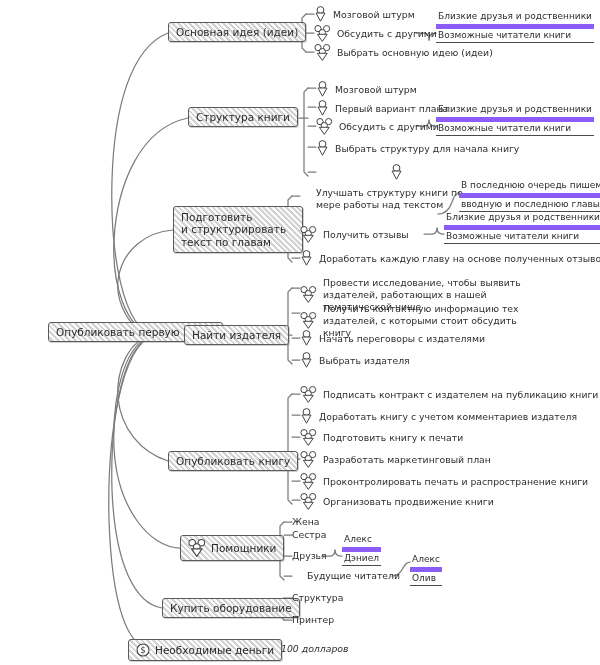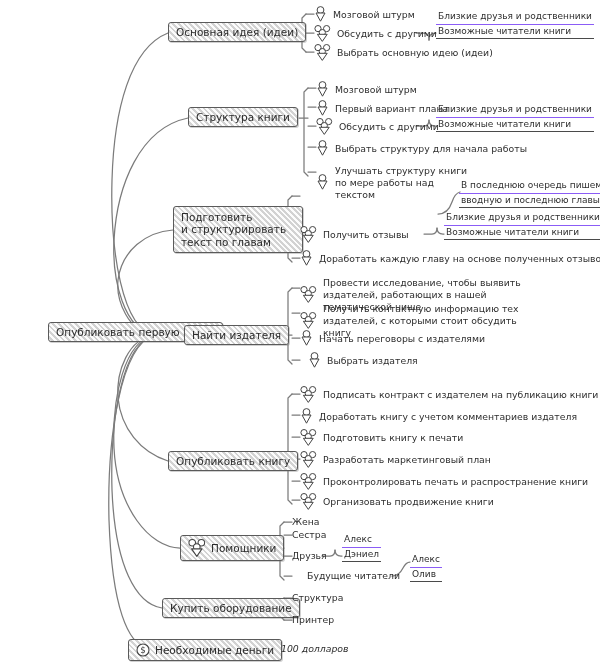--- a/index.html
+++ b/index.html
@@ -45,21 +45,21 @@
 
   
   .plain{
     position:absolute;font-size:9.3px;line-height:1.25;color:#2e2e2e;white-space:nowrap;
   }
 
   
   .anno{
     position:absolute;font-size:9px;line-height:1.3;color:#2e2e2e;white-space:nowrap;
   }
-  .anno .u1{display:block;border-bottom:1px solid #8b5cf6;padding:0 2px 1px 2px;}
+  .anno .u1{display:block;border-bottom:5px solid #8b5cf6;padding:0 2px 1px 2px;}
   .anno .u2{display:block;border-bottom:1px solid #4a4a4a;padding:1px 2px 1px 2px;}
 
   
   .ico{flex:0 0 auto;display:inline-block;}
   .ico svg{display:block;}
   .money{flex:0 0 auto;}
 </style>
 </head>
 <body>
 
@@ -229,24 +229,24 @@
     <span class="ltext">Обсудить с другими</span>
   </div>
 
   <div class="leaf" style="left:316px;top:140px;">
     <span class="ico">
       <svg width="13" height="16" viewBox="0 0 13 16">
           <circle cx="6.5" cy="4" r="3.4" fill="#fff" stroke="#444" stroke-width="1"></circle>
           <path d="M2 7 L11 7 L6.5 15.2 Z" fill="#fff" stroke="#444" stroke-width="1" stroke-linejoin="round"></path>
         </svg>
     </span>
-    <span class="ltext">Выбрать структуру для начала работы</span>
-  </div>
-
-  <div class="leaf wrap" style="left:316px;top:164px;width:160px;">
+    <span class="ltext">Выбрать структуру для начала книгу</span>
+  </div>
+
+  <div class="leaf wrap" style="left:316px;top:164px;width:160px;flex-direction:column;">
     <span class="ico">
       <svg width="13" height="16" viewBox="0 0 13 16">
           <circle cx="6.5" cy="4" r="3.4" fill="#fff" stroke="#444" stroke-width="1"></circle>
           <path d="M2 7 L11 7 L6.5 15.2 Z" fill="#fff" stroke="#444" stroke-width="1" stroke-linejoin="round"></path>
         </svg>
     </span>
     <span class="ltext">Улучшать структуру книги по мере работы над текстом</span>
   </div>
 
   <div class="anno" style="left:436px;top:104px;">
@@ -324,21 +324,21 @@
   <div class="leaf" style="left:300px;top:330px;">
     <span class="ico">
       <svg width="13" height="16" viewBox="0 0 13 16">
           <circle cx="6.5" cy="4" r="3.4" fill="#fff" stroke="#444" stroke-width="1"></circle>
           <path d="M2 7 L11 7 L6.5 15.2 Z" fill="#fff" stroke="#444" stroke-width="1" stroke-linejoin="round"></path>
         </svg>
     </span>
     <span class="ltext">Начать переговоры с издателями</span>
   </div>
 
-  <div class="leaf" style="left:308px;top:352px;">
+  <div class="leaf" style="left:300px;top:352px;">
     <span class="ico">
       <svg width="13" height="16" viewBox="0 0 13 16">
           <circle cx="6.5" cy="4" r="3.4" fill="#fff" stroke="#444" stroke-width="1"></circle>
           <path d="M2 7 L11 7 L6.5 15.2 Z" fill="#fff" stroke="#444" stroke-width="1" stroke-linejoin="round"></path>
         </svg>
     </span>
     <span class="ltext">Выбрать издателя</span>
   </div>
 
   <div class="node" style="left:168px;top:451px;">

